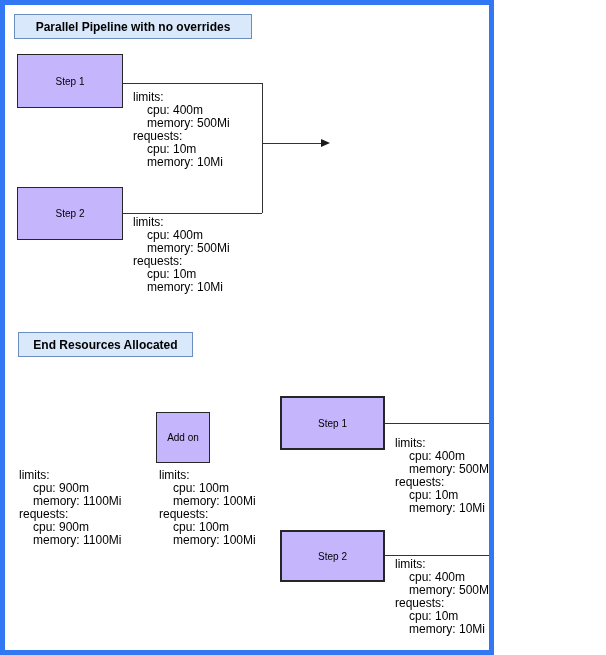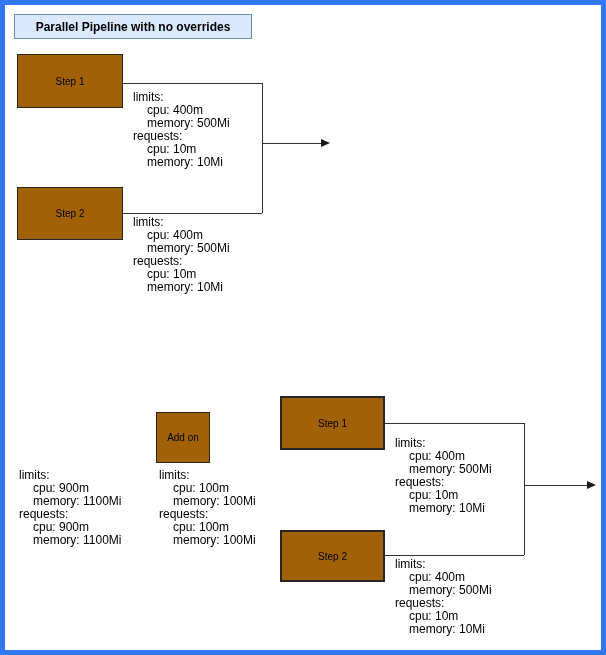--- a/index.html
+++ b/index.html
@@ -1,18 +1,18 @@
 <!DOCTYPE html>
 <html><head>
 <meta charset="utf-8">
 <style>
   html, body { margin: 0; padding: 0; background: #ffffff; }
   #canvas {
     position: relative;
-    width: 606px;
+    width: 494px;
     height: 655px;
     background: #ffffff;
     font-family: "Liberation Sans", sans-serif;
     overflow: hidden;
   }
   .frame-border {
     position: absolute;
     inset: 0;
     border: 5px solid #3277f3;
     pointer-events: none;
@@ -26,21 +26,21 @@
     align-items: center;
     justify-content: center;
     font-weight: bold;
     font-size: 12px;
     color: #000;
     box-sizing: border-box;
     white-space: nowrap;
   }
   .node {
     position: absolute;
-    background: #a16207;
+    background: #c4b5fd;
     border: 1.5px solid #262626;
     display: flex;
     flex-direction: column;
     align-items: center;
     justify-content: center;
     font-size: 10px;
     color: #000;
     box-sizing: border-box;
     text-align: center;
     line-height: 13px;
@@ -109,20 +109,23 @@
 
   <div class="res" style="left:133px; top:216px;">
     <div class="rline">limits:</div>
     <div class="rline ind">cpu: 400m</div>
     <div class="rline ind">memory: 500Mi</div>
     <div class="rline">requests:</div>
     <div class="rline ind">cpu: 10m</div>
     <div class="rline ind">memory: 10Mi</div>
   </div>
 
+  <div class="title-box" style="left:18px; top:332px; width:175px; height:25px;">
+    <span>End Resources Allocated</span>
+  </div>
 
 
   <div class="node" style="left:156px; top:412px; width:54px; height:51px;">
     <span>Add on</span>
   </div>
 
   <div class="node thick" style="left:280px; top:396px; width:105px; height:54px;">
     <span>Step 1</span>
   </div>
 

